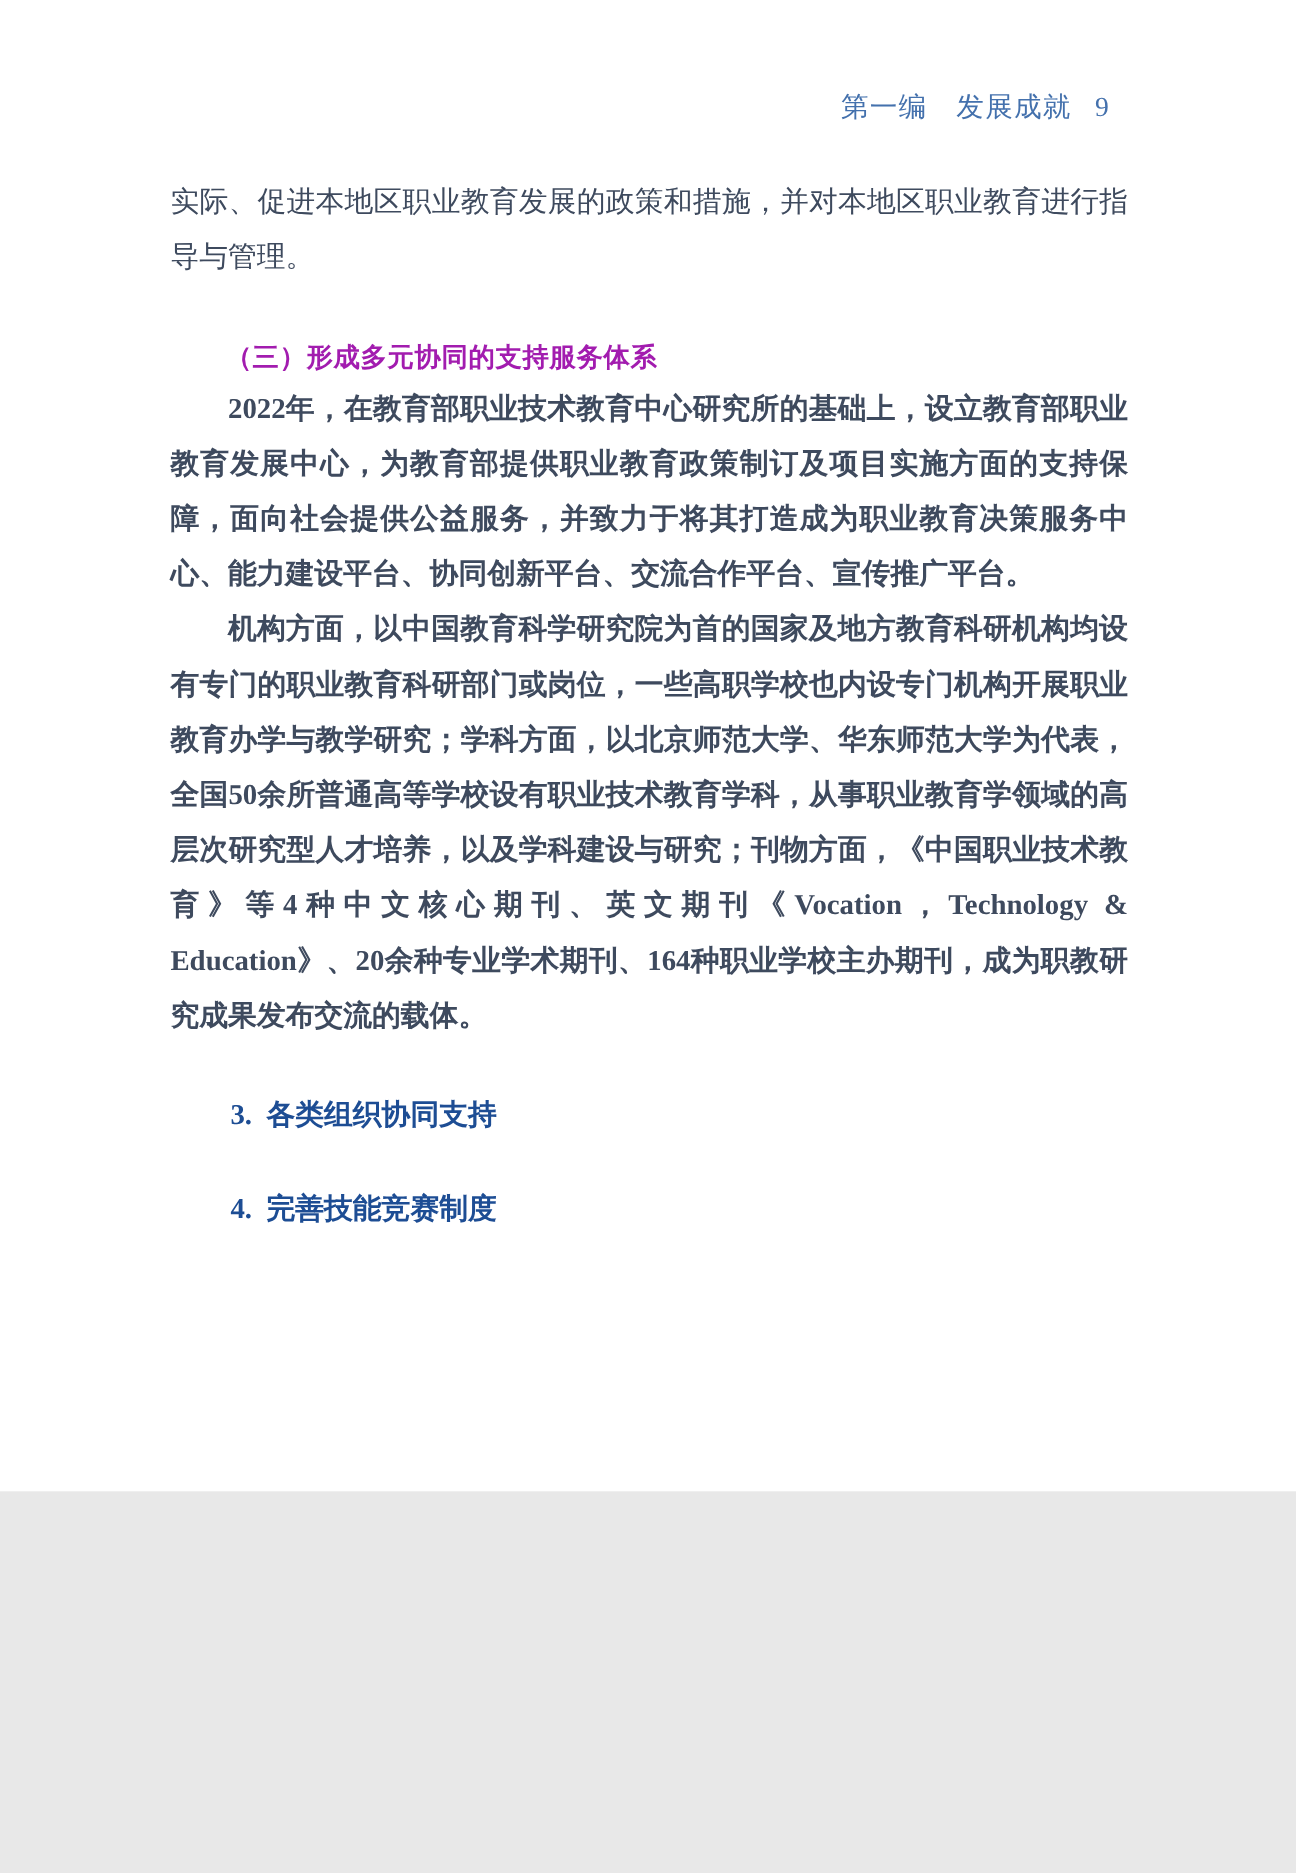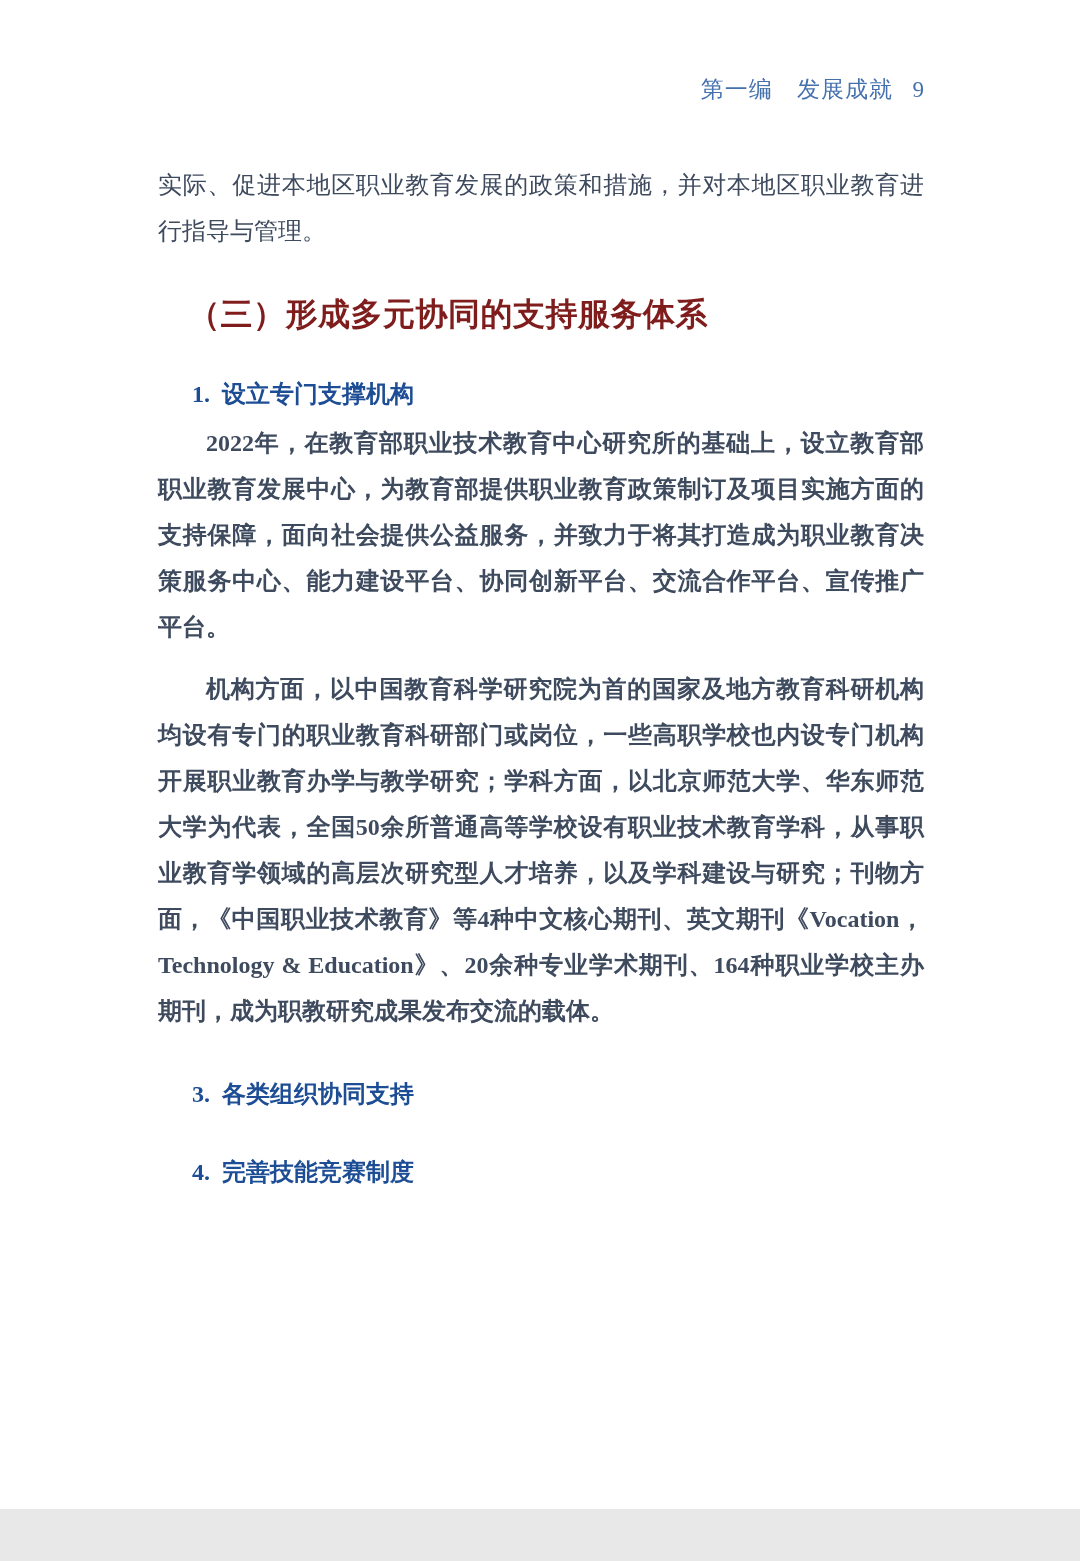--- a/index.html
+++ b/index.html
@@ -3,21 +3,21 @@
 <meta charset="utf-8">
 <style>
   html, body {
     margin: 0;
     padding: 0;
     background: #e8e8e8;
   }
   .page {
     position: relative;
     width: 1080px;
-    height: 1509px;
+    height: 1243px;
     margin: 0 auto;
     background: #ffffff;
     overflow: hidden;
     font-family: "Liberation Serif", "DejaVu Serif", serif;
   }
   
   .running-header {
     position: absolute;
     top: 74px;
     left: 0;
@@ -36,33 +36,33 @@
     position: absolute;
     top: 0;
     left: 142px;
     width: 798px;
     padding-top: 146px;
     color: #3c4659;
     font-size: 24px;
     line-height: 46px;
   }
   .para {
-    margin: 16px;
+    margin: 0;
     text-align: justify;
     color: #3e4a5e;
   }
   .para.indent { text-indent: 2em; }
 
   .section-heading {
     margin: 40px 0 0 0;
     padding-left: 46px;
-    font-size: 32px;
+    font-size: 22px;
     line-height: 40px;
     font-weight: bold;
-    color: #7f1d1d;
+    color: #a21caf;
     letter-spacing: 0.5px;
     font-family: "Liberation Sans", "DejaVu Sans", sans-serif;
   }
 
   .sub-heading {
     margin: 42px 0 8px 0;
     padding-left: 50px;
     font-size: 24px;
     line-height: 36px;
     font-weight: bold;
@@ -86,21 +86,20 @@
     <span>第一编</span><span class="gap-wide"></span><span>发展成就</span><span class="gap"></span><span>9</span>
   </div>
 
   <div class="content">
 
     <p class="para">实际、促进本地区职业教育发展的政策和措施，并对本地区职业教育进行指导与管理。</p>
 
     <h2 class="section-heading">（三）形成多元协同的支持服务体系</h2>
 
     <div class="subsection">
-      <h3 class="sub-heading"><span class="num">1.</span><span>设立专门支撑机构</span></h3>
       <p class="para indent">2022年，在教育部职业技术教育中心研究所的基础上，设立教育部职业教育发展中心，为教育部提供职业教育政策制订及项目实施方面的支持保障，面向社会提供公益服务，并致力于将其打造成为职业教育决策服务中心、能力建设平台、协同创新平台、交流合作平台、宣传推广平台。</p>
     </div>
 
     <div class="subsection">
       <p class="para indent">机构方面，以中国教育科学研究院为首的国家及地方教育科研机构均设有专门的职业教育科研部门或岗位，一些高职学校也内设专门机构开展职业教育办学与教学研究；学科方面，以北京师范大学、华东师范大学为代表，全国50余所普通高等学校设有职业技术教育学科，从事职业教育学领域的高层次研究型人才培养，以及学科建设与研究；刊物方面，《中国职业技术教育》等4种中文核心期刊、英文期刊《Vocation，Technology &amp; Education》、20余种专业学术期刊、164种职业学校主办期刊，成为职教研究成果发布交流的载体。</p>
     </div>
 
     <div class="subsection">
       <h3 class="sub-heading"><span class="num">3.</span><span>各类组织协同支持</span></h3>
     </div>

